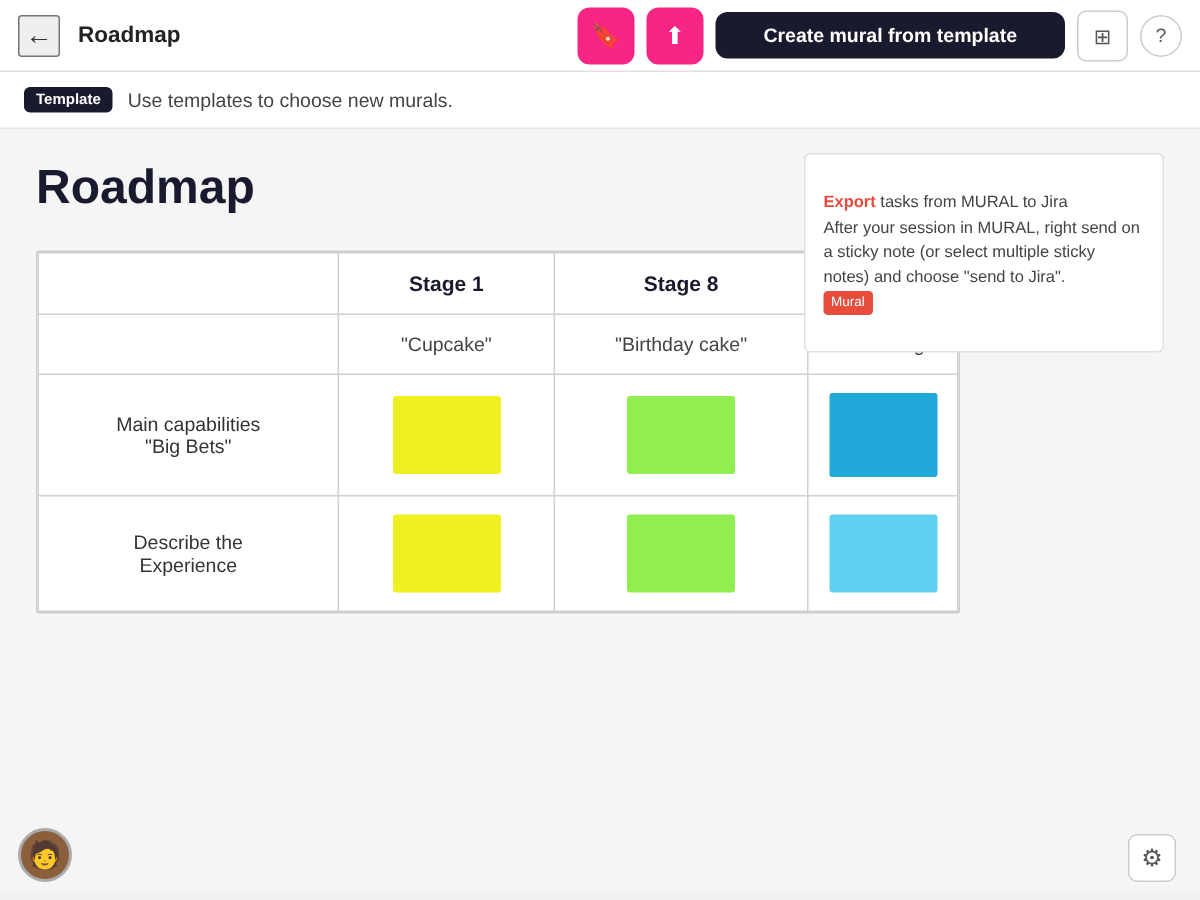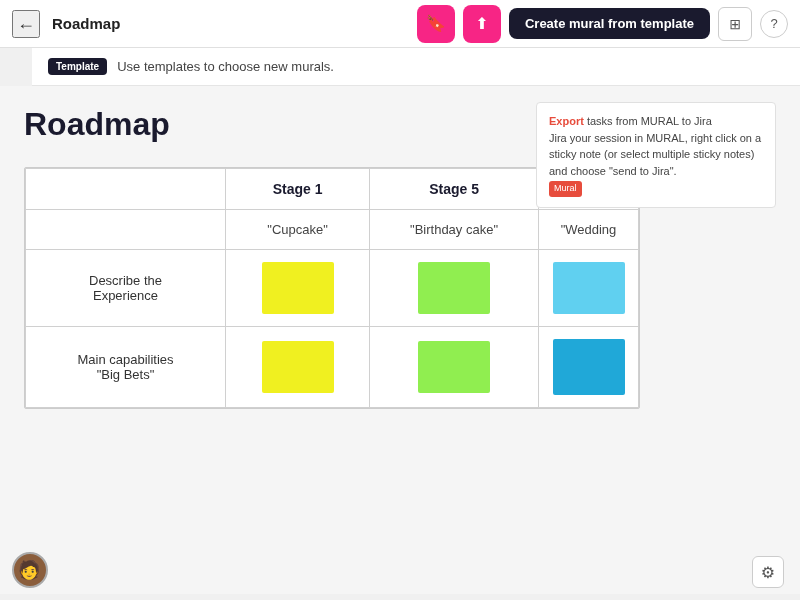--- a/index.html
+++ b/index.html
@@ -57,21 +57,21 @@
       font-size: 16px;
     }
     .icon-btn.upload {
       background: #f72585;
     }
     .create-btn {
       background: #1a1a2e;
       color: white;
       border: none;
       border-radius: 8px;
-      padding: 8px 16px;
+      padding: 8px 32px;
       font-size: 13px;
       font-weight: 600;
       cursor: pointer;
       white-space: nowrap;
     }
     .menu-btn {
       width: 34px;
       height: 34px;
       border-radius: 6px;
       background: transparent;
@@ -98,21 +98,20 @@
     }
 
     
     .template-bar {
       background: #ffffff;
       padding: 10px 16px;
       display: flex;
       align-items: center;
       gap: 10px;
       border-bottom: 1px solid #e5e5e5;
-      margin-left: 32px;
     }
     .template-badge {
       background: #1a1a2e;
       color: white;
       font-size: 10px;
       font-weight: 700;
       padding: 3px 8px;
       border-radius: 4px;
     }
     .template-desc {
@@ -131,21 +130,21 @@
 
     
     .preview-card {
       position: absolute;
       top: 16px;
       right: 24px;
       width: 240px;
       background: white;
       border: 1px solid #e0e0e0;
       border-radius: 4px;
-      padding: 10px 12px;
+      padding: 24px 12px;
       font-size: 11px;
       color: #444;
       line-height: 1.5;
       z-index: 10;
     }
     .preview-card .export-link {
       color: #e74c3c;
       font-weight: 600;
     }
     .preview-card .mural-tag {
@@ -325,69 +324,69 @@
   <span class="template-desc">Use templates to choose new murals.</span>
 </div>
 
 <div class="main-content">
 
   <div class="preview-card">
     <div>
       <span class="export-link">Export</span>
       <span> tasks from MURAL to Jira</span>
     </div>
-    <div>Jira your session in MURAL, right click on a sticky note (or select multiple sticky notes) and choose "send to Jira".</div>
+    <div>After your session in MURAL, right send on a sticky note (or select multiple sticky notes) and choose "send to Jira".</div>
     <div>
       <span class="mural-tag">Mural</span>
     </div>
   </div>
 
   <h1 class="page-heading">Roadmap</h1>
 
   <div class="roadmap-container">
     <table class="roadmap-table">
       <thead>
         <tr>
           <th class="row-label"></th>
           <th class="stage-header">Stage 1</th>
-          <th class="stage-header">Stage 5</th>
+          <th class="stage-header">Stage 8</th>
           <th class="stage-header partial-col">Stage</th>
         </tr>
         <tr>
           <td class="row-label"></td>
           <td class="stage-sub">"Cupcake"</td>
           <td class="stage-sub">"Birthday cake"</td>
           <td class="stage-sub partial-col">"Wedding</td>
         </tr>
       </thead>
       <tbody>
 
         <tr>
+          <td class="row-label">Main capabilities<br>"Big Bets"</td>
+          <td>
+            <div class="sticky-yellow"></div>
+          </td>
+          <td>
+            <div class="sticky-green-light"></div>
+          </td>
+          <td class="partial-col">
+            <div class="sticky-blue-dark"></div>
+          </td>
+        </tr>
+
+        <tr>
           <td class="row-label">Describe the<br>Experience</td>
           <td>
             <div class="sticky-yellow"></div>
           </td>
           <td>
             <div class="sticky-green-light"></div>
           </td>
           <td class="partial-col">
             <div class="sticky-blue"></div>
-          </td>
-        </tr>
-
-        <tr>
-          <td class="row-label">Main capabilities<br>"Big Bets"</td>
-          <td>
-            <div class="sticky-yellow"></div>
-          </td>
-          <td>
-            <div class="sticky-green-light"></div>
-          </td>
-          <td class="partial-col">
-            <div class="sticky-blue-dark"></div>
           </td>
         </tr>
 
       </tbody>
     </table>
   </div>
 </div>
 
 <div class="avatar">
   <span>🧑</span>

